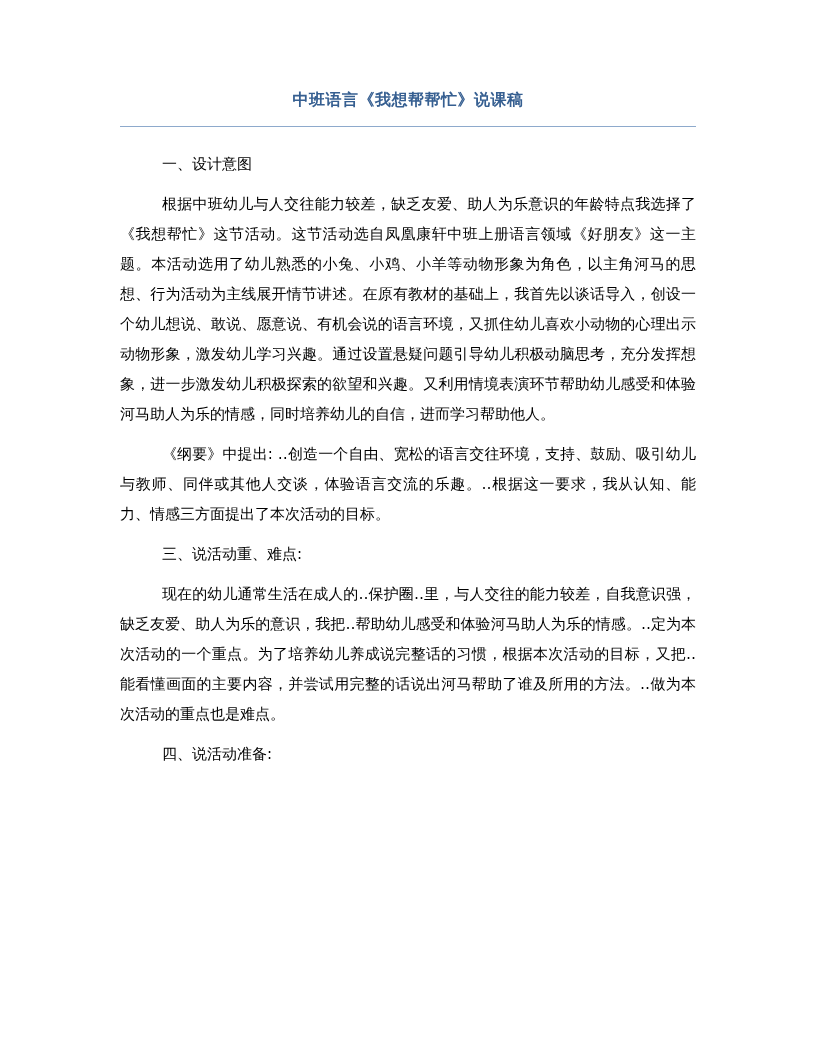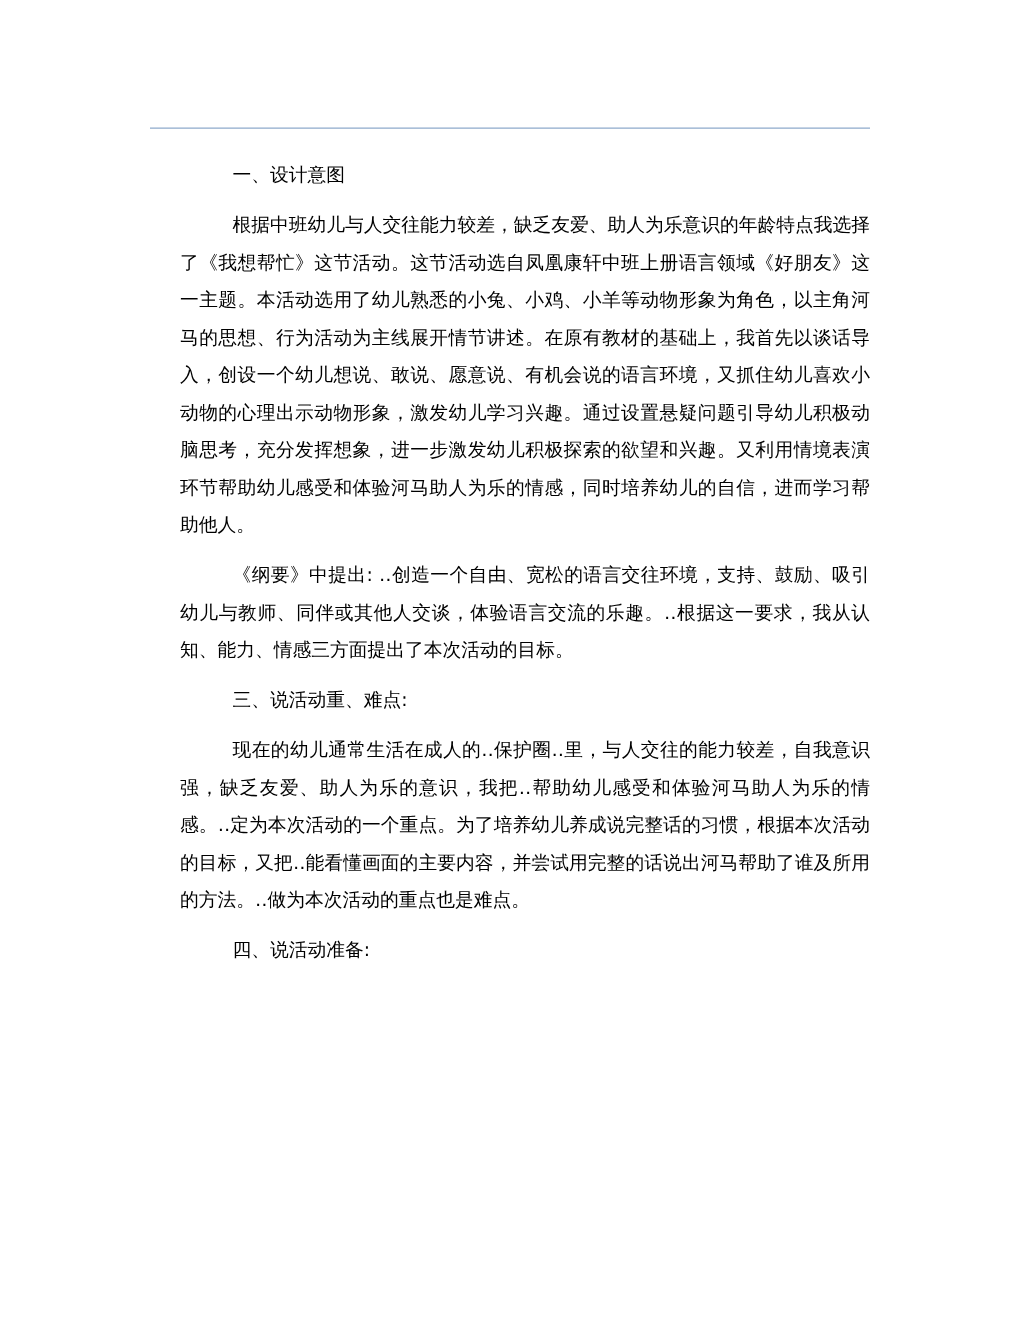--- a/index.html
+++ b/index.html
@@ -30,37 +30,37 @@
   }
   .doc-body {
     margin-top: 22px;
   }
   .para {
     font-size: 15px;
     line-height: 30px;
     text-align: justify;
     margin-bottom: 10px;
     word-break: break-all;
-    margin-left: 24px;
   }
   .para.heading {
     text-indent: 2.8em;
   }
   .para.body {
     text-indent: 2.8em;
   }
   .para.item {
     text-indent: 4.2em;
     margin-bottom: 15px;
   }
 </style>
 </head>
 <body>
 
 <div class="page">
+  <h1 class="title" style="color: rgb(54, 95, 145);">中班语言《我想帮帮忙》说课稿</h1>
   <hr class="title-rule">
   <div class="doc-body">
       <p class="para heading">一、设计意图</p>
       <p class="para body">根据中班幼儿与人交往能力较差，缺乏友爱、助人为乐意识的年龄特点我选择了《我想帮忙》这节活动。这节活动选自凤凰康轩中班上册语言领域《好朋友》这一主题。本活动选用了幼儿熟悉的小兔、小鸡、小羊等动物形象为角色，以主角河马的思想、行为活动为主线展开情节讲述。在原有教材的基础上，我首先以谈话导入，创设一个幼儿想说、敢说、愿意说、有机会说的语言环境，又抓住幼儿喜欢小动物的心理出示动物形象，激发幼儿学习兴趣。通过设置悬疑问题引导幼儿积极动脑思考，充分发挥想象，进一步激发幼儿积极探索的欲望和兴趣。又利用情境表演环节帮助幼儿感受和体验河马助人为乐的情感，同时培养幼儿的自信，进而学习帮助他人。</p>
       <p class="para body">《纲要》中提出: ‥创造一个自由、宽松的语言交往环境，支持、鼓励、吸引幼儿与教师、同伴或其他人交谈，体验语言交流的乐趣。‥根据这一要求，我从认知、能力、情感三方面提出了本次活动的目标。</p>
       <p class="para heading">三、说活动重、难点:</p>
       <p class="para body">现在的幼儿通常生活在成人的‥保护圈‥里，与人交往的能力较差，自我意识强，缺乏友爱、助人为乐的意识，我把‥帮助幼儿感受和体验河马助人为乐的情感。‥定为本次活动的一个重点。为了培养幼儿养成说完整话的习惯，根据本次活动的目标，又把‥能看懂画面的主要内容，并尝试用完整的话说出河马帮助了谁及所用的方法。‥做为本次活动的重点也是难点。</p>
       <p class="para heading">四、说活动准备:</p>
     </div>
 </div>

